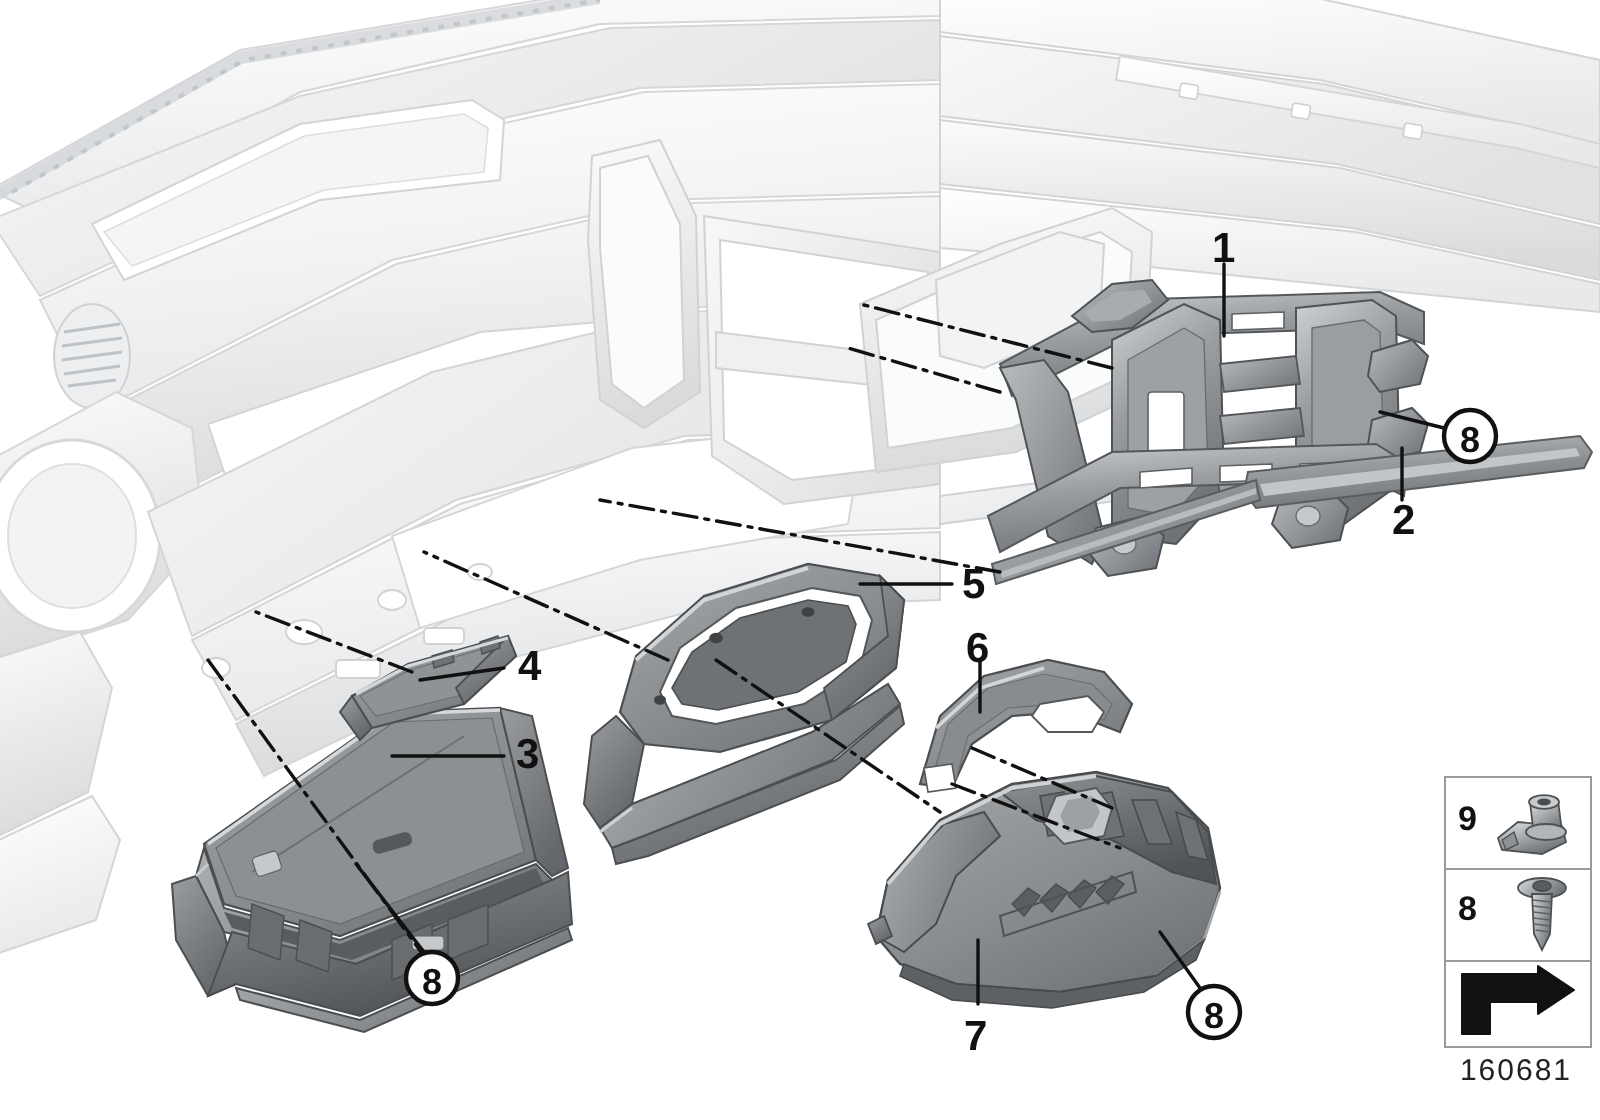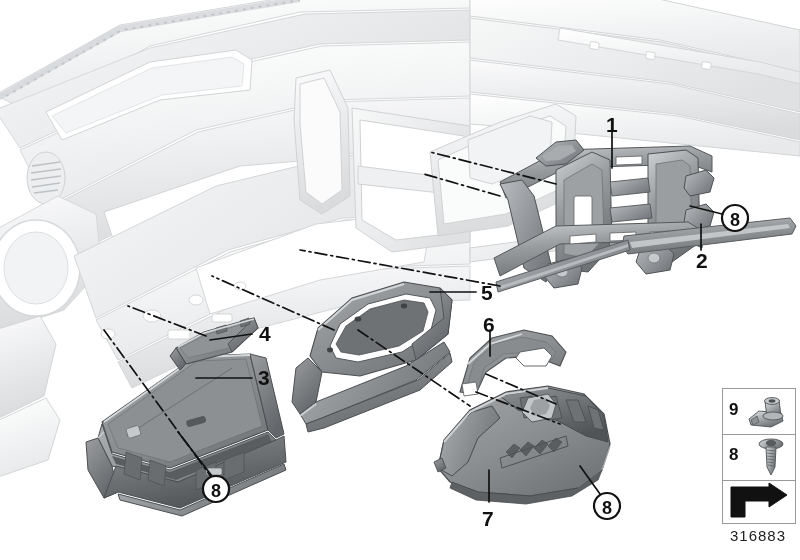--- a/index.html
+++ b/index.html
@@ -431,15 +431,15 @@
       </g>
     </svg>
   </div>
 
   <div class="legendbox" style="left:722px;top:480px;width:72px;height:42px;">
     <svg width="72" height="42" viewBox="0 0 72 42">
       <path d="M8,6 L46,6 L46,2 L64,14 L46,26 L46,20 L22,20 L22,36 L8,36 Z" fill="#111111" stroke="#111111" stroke-width="1" stroke-linejoin="round"></path>
     </svg>
   </div>
 
-  <div class="diagno" style="left:722px;top:527px;width:72px;text-align:center;">316883</div>
+  <div class="diagno" style="left:722px;top:527px;width:72px;text-align:center;">160681</div>
 
 </div>
 
 </body></html>

